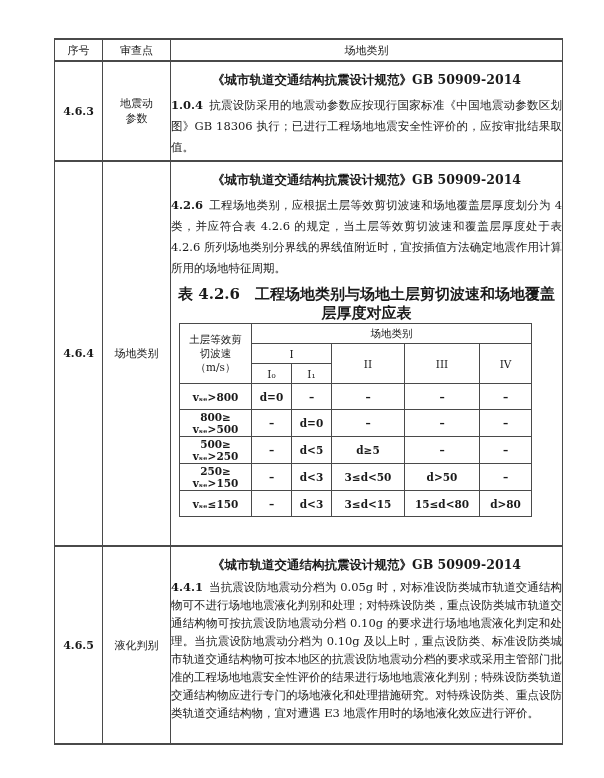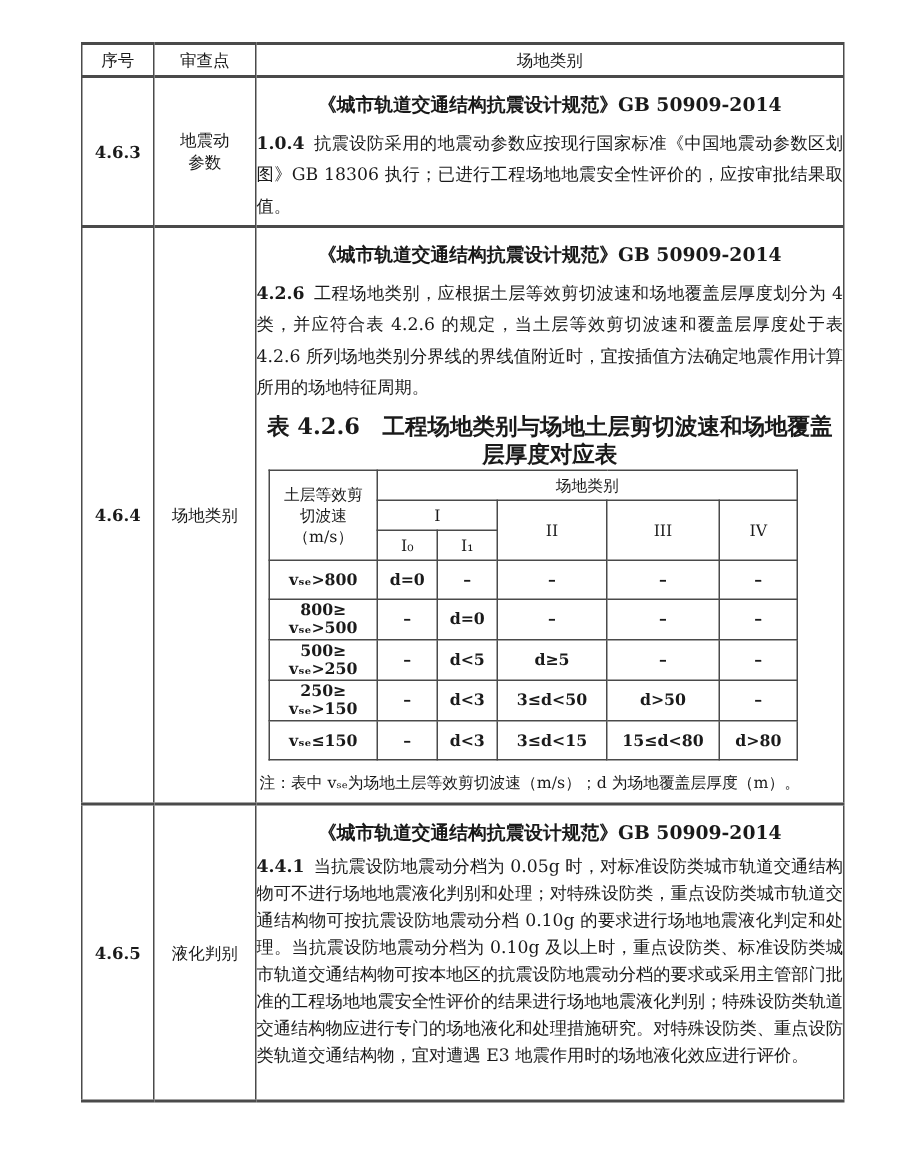--- a/index.html
+++ b/index.html
@@ -3,21 +3,21 @@
 <meta charset="utf-8">
 <style>
   html,body{margin:0;padding:0;}
   body{
     width:604px;height:778px;position:relative;background:#ffffff;
     font-family:"DejaVu Serif","Liberation Serif",serif;
     color:#1a1a1a;overflow:hidden;
   }
   
   .doc-table{
-    position:absolute;left:54px;top:28px;width:508px;
+    position:absolute;left:54px;top:38px;width:508px;
     border-collapse:collapse;table-layout:fixed;
   }
   .doc-table td,.doc-table th{
     border-left:1px solid #4a4a4a;border-right:1px solid #4a4a4a;
     border-top:2px solid #4a4a4a;border-bottom:2px solid #4a4a4a;
     padding:0;
   }
   .doc-table th{
     height:20px;font-size:11px;font-weight:normal;text-align:center;vertical-align:middle;
   }
@@ -163,21 +163,20 @@
             <tr class="ir-s">
               <td class="val vcol">vₛₑ≤150</td>
               <td class="val">–</td>
               <td class="val">d&lt;3</td>
               <td class="val">3≤d&lt;15</td>
               <td class="val">15≤d&lt;80</td>
               <td class="val">d&gt;80</td>
             </tr>
           </tbody>
         </table>
-        <div class="inner-note">注：表中 vₛₑ为场地土层等效剪切波速（m/s）；d 为场地覆盖层厚度（m）。</div>
       </td>
     </tr>
 
     <tr style="height:198px;">
       <td class="cell-seq">4.6.5</td>
       <td class="cell-point">液化判别</td>
       <td class="cell-content">
         <div class="reg-title">《城市轨道交通结构抗震设计规范》GB 50909-2014</div>
         <div class="clause tight">
           <span class="clause-no">4.4.1</span><span>当抗震设防地震动分档为 0.05g 时，对标准设防类城市轨道交通结构物可不进行场地地震液化判别和处理；对特殊设防类，重点设防类城市轨道交通结构物可按抗震设防地震动分档 0.10g 的要求进行场地地震液化判定和处理。当抗震设防地震动分档为 0.10g 及以上时，重点设防类、标准设防类城市轨道交通结构物可按本地区的抗震设防地震动分档的要求或采用主管部门批准的工程场地地震安全性评价的结果进行场地地震液化判别；特殊设防类轨道交通结构物应进行专门的场地液化和处理措施研究。对特殊设防类、重点设防类轨道交通结构物，宜对遭遇 E3 地震作用时的场地液化效应进行评价。</span>

